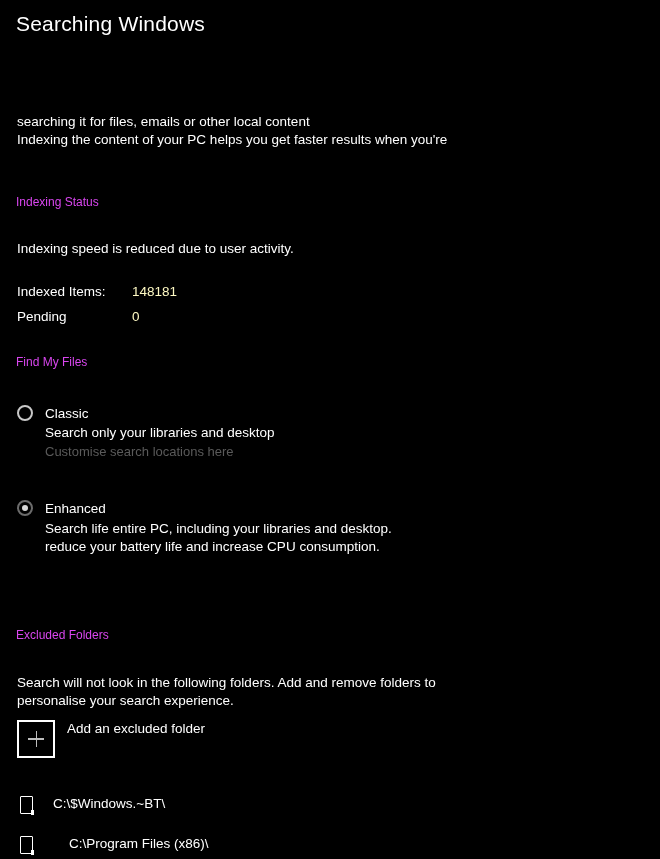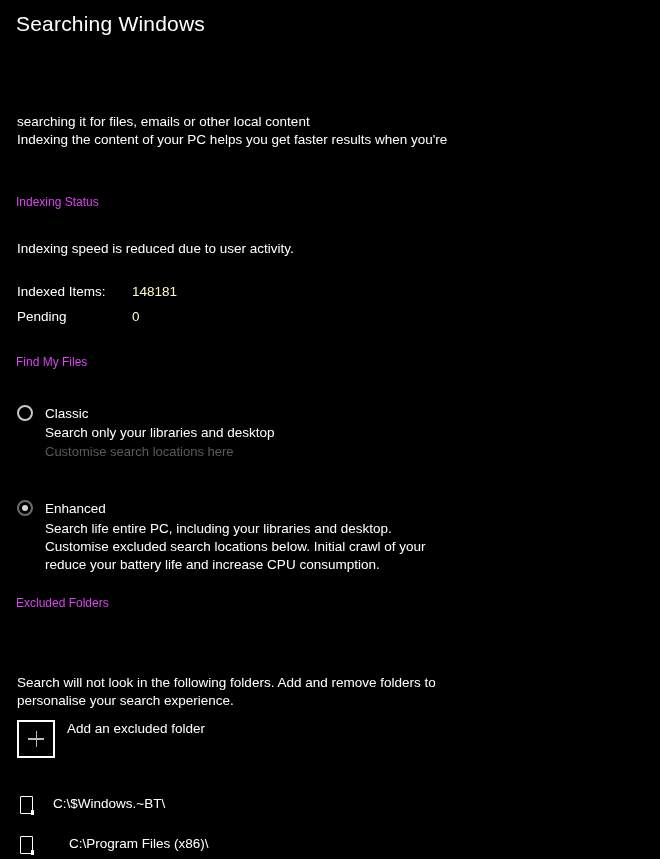--- a/index.html
+++ b/index.html
@@ -48,25 +48,24 @@
 </div>
 <div class="abs body-text" style="left:45px; top:424px;">Search only your libraries and desktop</div>
 <div class="abs link-disabled" style="left:45px; top:444px;">Customise search locations here</div>
 
 <div class="abs" style="left:17px; top:500px; width:300px; height:20px;">
   <div class="abs radio checked" style="left:0; top:0;"></div>
   <div class="abs radio-title" style="left:28px; top:1px;">Enhanced</div>
 </div>
 <div class="abs body-text" style="left:45px; top:520px;">
   <div>Search life entire PC, including your libraries and desktop.</div>
-  <div>Customise excluded search locations below. Initial crawl of your</div>
   <div>reduce your battery life and increase CPU consumption.</div>
 </div>
 
-<div class="abs h2" style="left:16px; top:596px;">Excluded Folders</div>
+<div class="abs h2" style="left:16px; top:628px;">Excluded Folders</div>
 <div class="abs body-text" style="left:17px; top:674px;">
   <div>Search will not look in the following folders. Add and remove folders to</div>
   <div>personalise your search experience.</div>
 </div>
 
 <div class="abs" style="left:17px; top:720px; width:230px; height:40px;padding-left:34px;">
   <div class="abs add-btn" style="left:0; top:0;"></div>
   <div class="abs label" style="left:50px; top:1px;">Add an excluded folder</div>
 </div>
 

